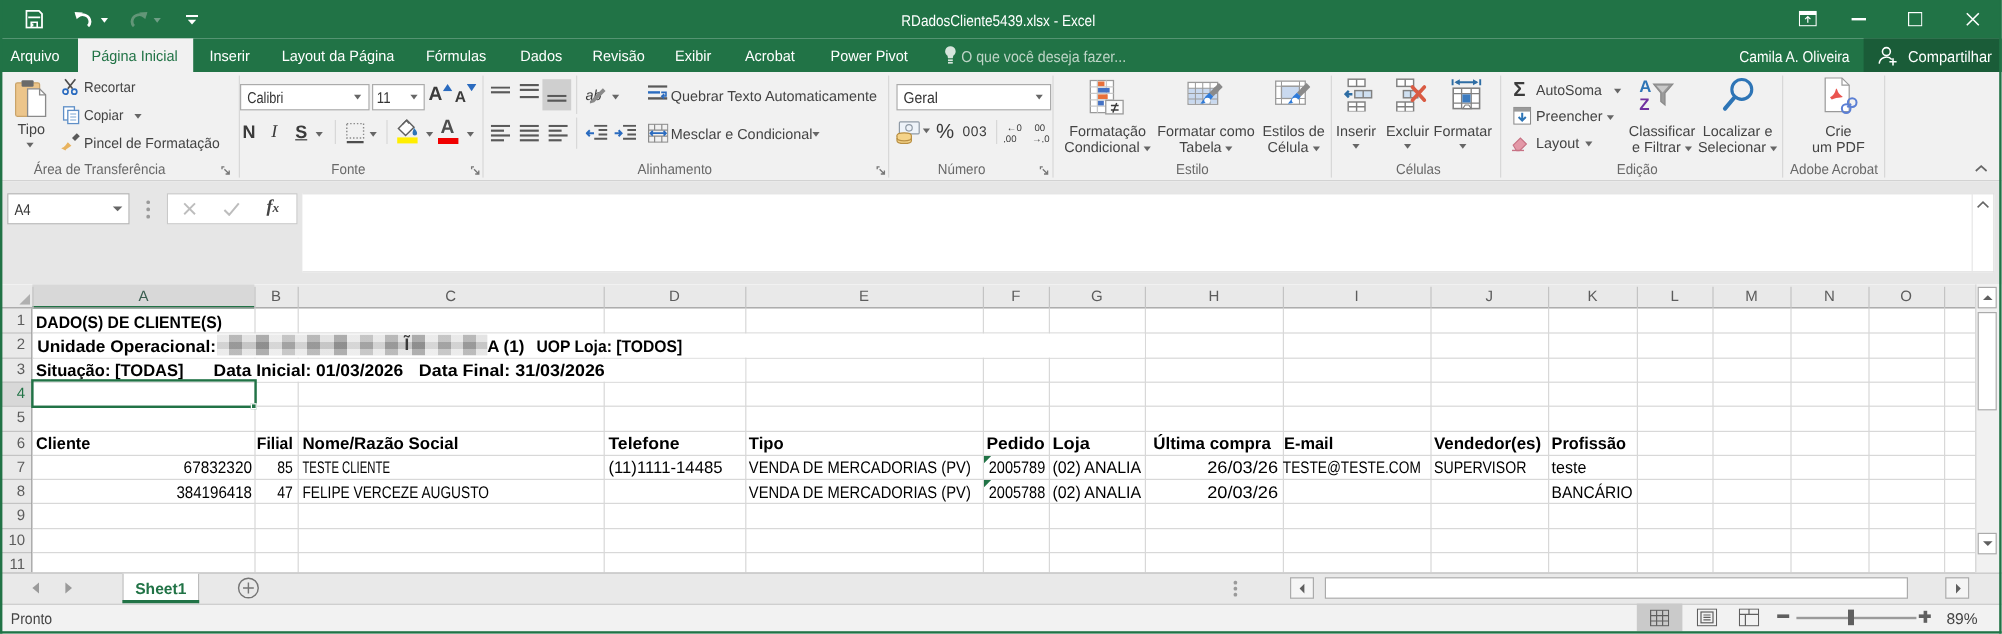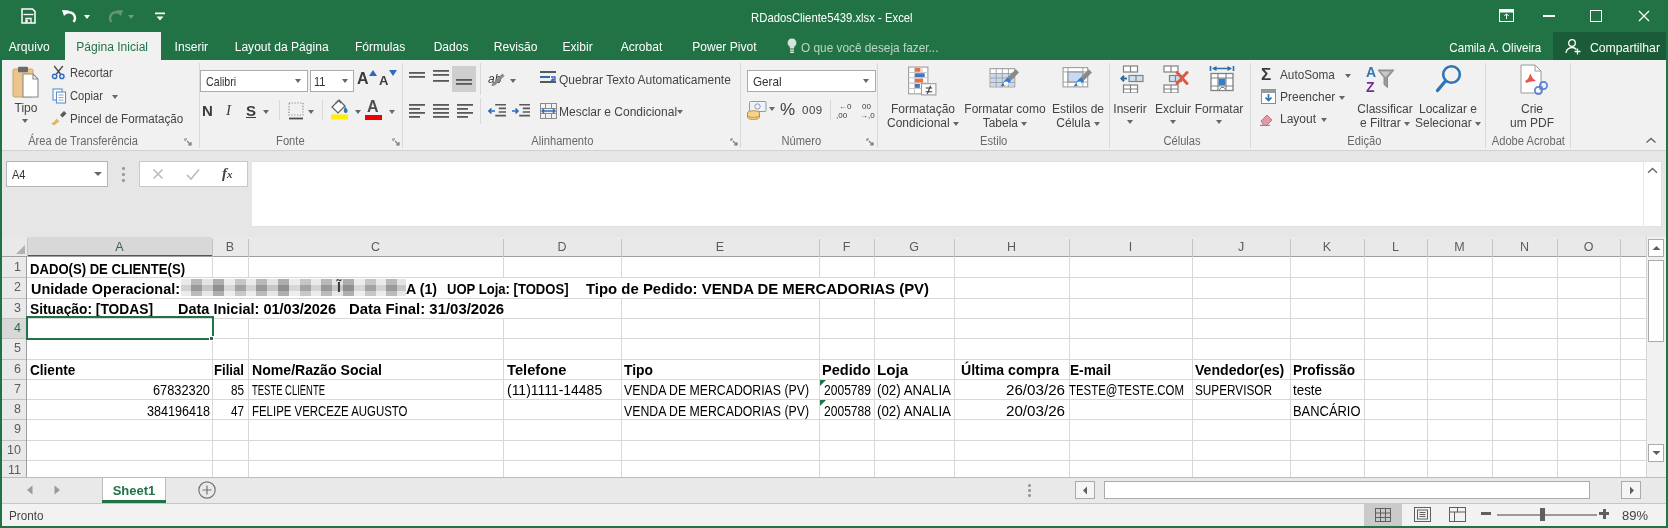--- a/index.html
+++ b/index.html
@@ -230,21 +230,21 @@
 <div style="position:absolute;left:863px;top:79px;width:0;height:0;border-left:3.5px solid transparent;border-right:3.5px solid transparent;border-top:4px solid #666"></div>
 <svg class="ab" style="left:746px;top:100px" width="22" height="20" viewBox="0 0 22 20">
       <rect x="3.5" y="1.5" width="16.5" height="10" rx="0.8" fill="#eef3f9" stroke="#8f9aa6"></rect>
       <circle cx="11.5" cy="6.5" r="2.7" fill="none" stroke="#8f9aa6"></circle>
       <ellipse cx="7.5" cy="13" rx="6" ry="2.3" fill="#f5d389" stroke="#b98f42"></ellipse>
       <path d="M1.5 13 v4.2 c0 1.3 2.7 2.3 6 2.3 s6-1 6-2.3 V13" fill="#f5d389" stroke="#b98f42"></path>
       <path d="M1.5 15.1 c0 1.3 2.7 2.3 6 2.3 s6-1 6-2.3" fill="none" stroke="#b98f42"></path>
     </svg>
 <div style="position:absolute;left:769px;top:107px;width:0;height:0;border-left:3.5px solid transparent;border-right:3.5px solid transparent;border-top:4px solid #666"></div>
 <div style="position:absolute;left:780px;top:100px;font-size:17px;color:#3b3b3b">%</div>
-<div style="position:absolute;left:802px;top:104px;font-size:11.5px;color:#3b3b3b;letter-spacing:0.5px">009</div>
+<div style="position:absolute;left:802px;top:104px;font-size:11.5px;color:#3b3b3b;letter-spacing:0.5px">003</div>
 <div style="position:absolute;left:830px;top:100px;width:1px;height:20px;background:#d8d8d8"></div>
 <svg class="ab" style="left:836px;top:101px" width="22" height="18" viewBox="0 0 22 18">
       <text x="3" y="8" font-size="8" fill="#3b3b3b">←0</text>
       <text x="0" y="17" font-size="8" fill="#3b3b3b">,00</text>
     </svg>
 <svg class="ab" style="left:860px;top:101px" width="22" height="18" viewBox="0 0 22 18">
       <text x="2" y="8" font-size="8" fill="#3b3b3b">00</text>
       <text x="0" y="17" font-size="8" fill="#3b3b3b">→,0</text>
     </svg>
 <svg class="ab" style="left:907px;top:66px" width="30" height="30" viewBox="0 0 28 28">
@@ -460,21 +460,20 @@
 <div style="position:absolute;left:27px;top:460px;width:1619px;height:1px;background:#d8d8d8"></div>
 <div style="position:absolute;left:28px;top:278.3px;width:926px;height:19.3px;background:#fff"></div>
 <div style="position:absolute;left:28px;top:298.6px;width:593px;height:19.3px;background:#fff"></div>
 
 <div style="position:absolute;left:30px;top:259.5px;color:#000;white-space:nowrap"><span style="display:inline-block;font-weight:bold;font-size:14px;transform:scaleX(0.9356);transform-origin:0 0;white-space:pre">DADO(S) DE CLIENTE(S)</span></div>
 <div style="position:absolute;left:30.5px;top:279.8px;color:#000;white-space:nowrap"><span style="display:inline-block;font-weight:bold;font-size:14px;transform:scaleX(1.0297);transform-origin:0 0;white-space:pre">Unidade Operacional:</span></div>
 <div style="position:absolute;left:181px;top:278.8px;width:225px;height:17px;background-color:#c4c4c4;background-image:repeating-linear-gradient(90deg,rgba(255,255,255,0.45) 0 10px,rgba(90,90,90,0.25) 10px 21px,rgba(255,255,255,0.3) 21px 32px,rgba(70,70,70,0.3) 32px 43px,rgba(255,255,255,0.5) 43px 54px,rgba(120,120,120,0.2) 54px 65px),repeating-linear-gradient(0deg,rgba(255,255,255,0.4) 0 5px,rgba(110,110,110,0.25) 5px 11px,rgba(255,255,255,0.35) 11px 17px)"></div>
 <div style="position:absolute;left:337px;top:279.3px;font-weight:bold;font-size:14px;color:#3a3a3a">Ĩ</div>
 <div style="position:absolute;left:405.5px;top:279.8px;color:#000;white-space:nowrap"><span style="display:inline-block;font-weight:bold;font-size:14px;transform:scaleX(1.0133);transform-origin:0 0;white-space:pre">A (1)</span></div>
 <div style="position:absolute;left:446.5px;top:279.8px;color:#000;white-space:nowrap"><span style="display:inline-block;font-weight:bold;font-size:14px;transform:scaleX(0.9335);transform-origin:0 0;white-space:pre">UOP Loja: [TODOS]</span></div>
-<div style="position:absolute;left:586px;top:279.8px;color:#000;white-space:nowrap"><span style="display:inline-block;font-weight:bold;font-size:14px;transform:scaleX(1.0652);transform-origin:0 0;white-space:pre">Tipo de Pedido: VENDA DE MERCADORIAS (PV)</span></div>
 <div style="position:absolute;left:30px;top:300.1px;color:#000;white-space:nowrap"><span style="display:inline-block;font-weight:bold;font-size:14px;transform:scaleX(0.9841);transform-origin:0 0;white-space:pre">Situação: [TODAS]</span></div>
 <div style="position:absolute;left:178px;top:300.1px;color:#000;white-space:nowrap"><span style="display:inline-block;font-weight:bold;font-size:14px;transform:scaleX(1.0357);transform-origin:0 0;white-space:pre">Data Inicial: 01/03/2026</span></div>
 <div style="position:absolute;left:349px;top:300.1px;color:#000;white-space:nowrap"><span style="display:inline-block;font-weight:bold;font-size:14px;transform:scaleX(1.0651);transform-origin:0 0;white-space:pre">Data Final: 31/03/2026</span></div>
 <div style="position:absolute;left:30px;top:361px;color:#000;white-space:nowrap"><span style="display:inline-block;font-weight:bold;font-size:14px;transform:scaleX(0.9703);transform-origin:0 0;white-space:pre">Cliente</span></div>
 <div style="position:absolute;left:214.4px;top:361px;color:#000;white-space:nowrap"><span style="display:inline-block;font-weight:bold;font-size:14px;transform:scaleX(0.9403);transform-origin:0 0;white-space:pre">Filial</span></div>
 <div style="position:absolute;left:252.4px;top:361px;color:#000;white-space:nowrap"><span style="display:inline-block;font-weight:bold;font-size:14px;transform:scaleX(1.0065);transform-origin:0 0;white-space:pre">Nome/Razão Social</span></div>
 <div style="position:absolute;left:507.2px;top:361px;color:#000;white-space:nowrap"><span style="display:inline-block;font-weight:bold;font-size:14px;transform:scaleX(1.0490);transform-origin:0 0;white-space:pre">Telefone</span></div>
 <div style="position:absolute;left:624px;top:361px;color:#000;white-space:nowrap"><span style="display:inline-block;font-weight:bold;font-size:14px;transform:scaleX(0.9899);transform-origin:0 0;white-space:pre">Tipo</span></div>
 <div style="position:absolute;left:821.9px;top:361px;color:#000;white-space:nowrap"><span style="display:inline-block;font-weight:bold;font-size:14px;transform:scaleX(1.0413);transform-origin:0 0;white-space:pre">Pedido</span></div>
 <div style="position:absolute;left:877px;top:361px;color:#000;white-space:nowrap"><span style="display:inline-block;font-weight:bold;font-size:14px;transform:scaleX(1.0875);transform-origin:0 0;white-space:pre">Loja</span></div>

